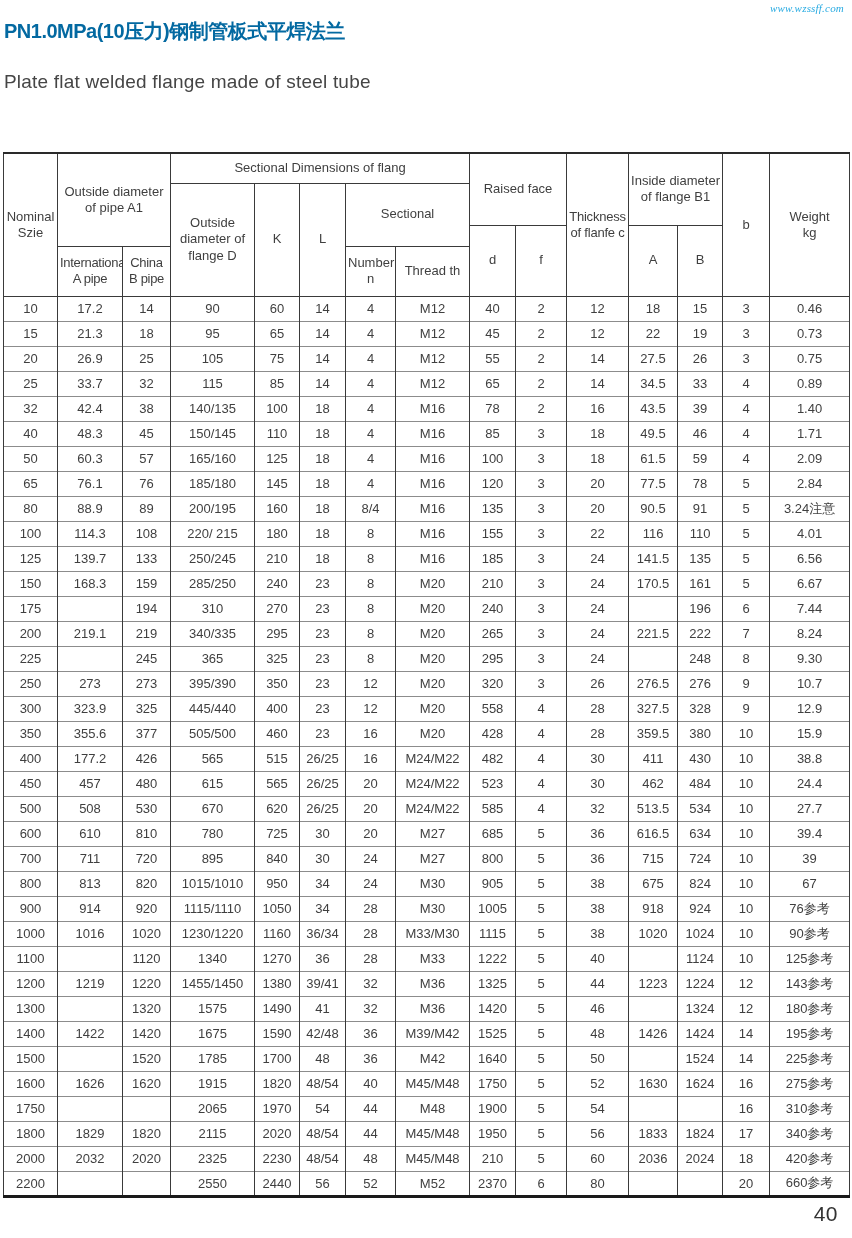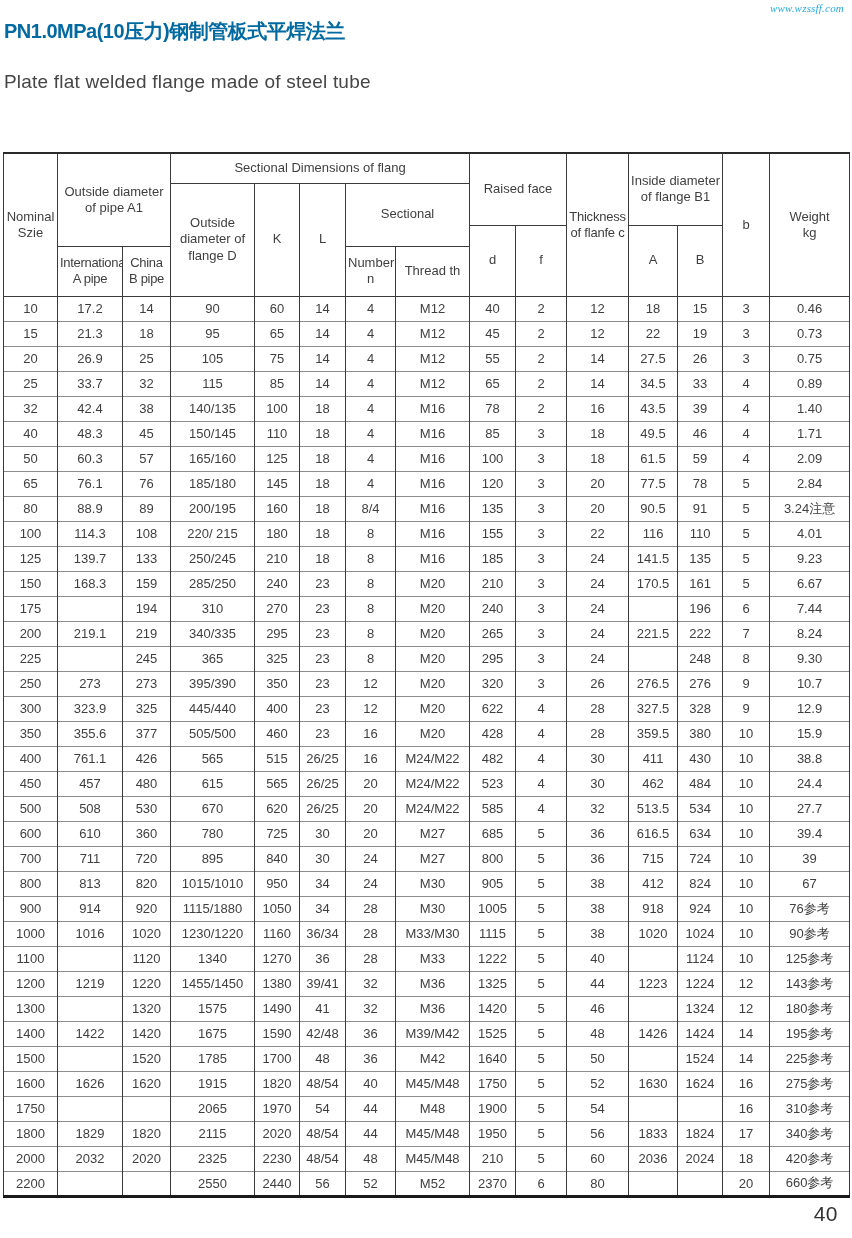--- a/index.html
+++ b/index.html
@@ -314,21 +314,21 @@
         <td>210</td>
         <td>18</td>
         <td>8</td>
         <td>M16</td>
         <td>185</td>
         <td>3</td>
         <td>24</td>
         <td>141.5</td>
         <td>135</td>
         <td>5</td>
-        <td>9.23</td>
+        <td>6.56</td>
       </tr>
       <tr>
         <td>150</td>
         <td>168.3</td>
         <td>159</td>
         <td>285/250</td>
         <td>240</td>
         <td>23</td>
         <td>8</td>
         <td>M20</td>
@@ -410,21 +410,21 @@
       </tr>
       <tr>
         <td>300</td>
         <td>323.9</td>
         <td>325</td>
         <td>445/440</td>
         <td>400</td>
         <td>23</td>
         <td>12</td>
         <td>M20</td>
-        <td>622</td>
+        <td>558</td>
         <td>4</td>
         <td>28</td>
         <td>327.5</td>
         <td>328</td>
         <td>9</td>
         <td>12.9</td>
       </tr>
       <tr>
         <td>350</td>
         <td>355.6</td>
@@ -437,21 +437,21 @@
         <td>428</td>
         <td>4</td>
         <td>28</td>
         <td>359.5</td>
         <td>380</td>
         <td>10</td>
         <td>15.9</td>
       </tr>
       <tr>
         <td>400</td>
-        <td>761.1</td>
+        <td>177.2</td>
         <td>426</td>
         <td>565</td>
         <td>515</td>
         <td>26/25</td>
         <td>16</td>
         <td>M24/M22</td>
         <td>482</td>
         <td>4</td>
         <td>30</td>
         <td>411</td>
@@ -489,21 +489,21 @@
         <td>4</td>
         <td>32</td>
         <td>513.5</td>
         <td>534</td>
         <td>10</td>
         <td>27.7</td>
       </tr>
       <tr>
         <td>600</td>
         <td>610</td>
-        <td>360</td>
+        <td>810</td>
         <td>780</td>
         <td>725</td>
         <td>30</td>
         <td>20</td>
         <td>M27</td>
         <td>685</td>
         <td>5</td>
         <td>36</td>
         <td>616.5</td>
         <td>634</td>
@@ -532,30 +532,30 @@
         <td>813</td>
         <td>820</td>
         <td>1015/1010</td>
         <td>950</td>
         <td>34</td>
         <td>24</td>
         <td>M30</td>
         <td>905</td>
         <td>5</td>
         <td>38</td>
-        <td>412</td>
+        <td>675</td>
         <td>824</td>
         <td>10</td>
         <td>67</td>
       </tr>
       <tr>
         <td>900</td>
         <td>914</td>
         <td>920</td>
-        <td>1115/1880</td>
+        <td>1115/1110</td>
         <td>1050</td>
         <td>34</td>
         <td>28</td>
         <td>M30</td>
         <td>1005</td>
         <td>5</td>
         <td>38</td>
         <td>918</td>
         <td>924</td>
         <td>10</td>

